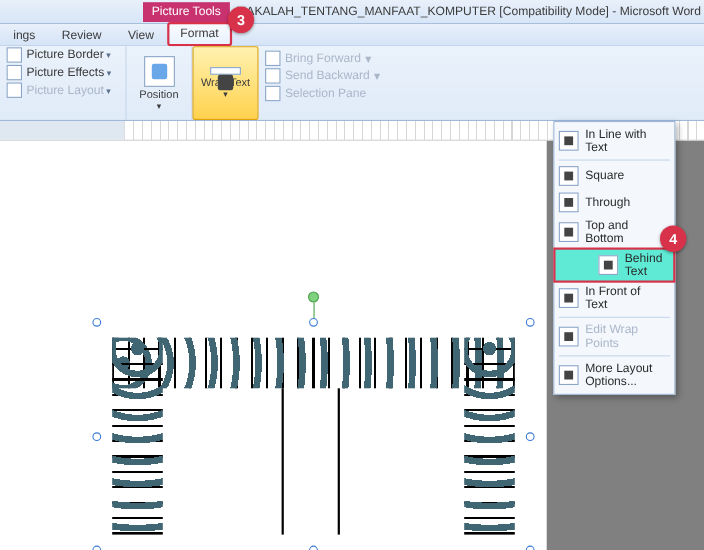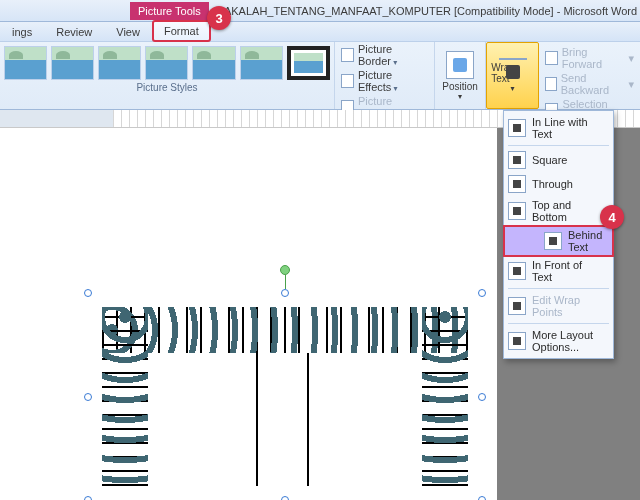--- a/index.html
+++ b/index.html
@@ -70,53 +70,41 @@
      repeating-linear-gradient(0deg, #111 0 2px, transparent 2px 14px);}
   .vline { position:absolute; top:46px; bottom:0; width:2px; background:#000; }
   .vline.a{left:42%}.vline.b{left:56%}
 
   
   .menu { position: absolute; left: 503px; top: 110px; width: 111px; background: #f4f7fc; border: 1px solid #9fb8d9; box-shadow: 2px 3px 6px rgba(0,0,0,0.3); font-size: 11px; color: #2b2b2b; padding: 2px 0; }
   .mitem { display:flex; align-items:center; gap:6px; padding: 3px 8px 3px 4px; cursor:pointer; }
   .mitem .ic { width:18px; height:18px; background:#fff; border:1px solid #8aa5c8; flex-shrink:0; position:relative; }
   .mitem .ic::after { content:""; position:absolute; left:4px; top:4px; width:8px; height:8px; background:#444; }
   .msep { height:1px; background:#c5d6ec; margin:2px 4px; }
-  .mitem.sel { outline: 2px solid #d8324b; outline-offset: -1px; background:#c4b5fd;padding-left:40px; }
+  .mitem.sel { outline: 2px solid #d8324b; outline-offset: -1px; background:#5eead4;padding-left:40px; }
   .mitem.dis { color:#aab7c9; }
 </style>
 </head>
 <body>
 
 <div class="titlebar">
   <div class="picture-tools">Picture Tools</div>
   <div class="doc-title">MAKALAH_TENTANG_MANFAAT_KOMPUTER [Compatibility Mode] - Microsoft Word</div>
 </div>
 
 <div class="tabs">
   <div class="tab">ings</div>
   <div class="tab">Review</div>
   <div class="tab">View</div>
   <div class="tab format">Format</div>
 </div>
 
 <div class="callout c3">3</div>
 
 <div class="ribbon">
-  <div class="styles-group">
-    <div class="thumbs">
-      <div class="thumb"></div>
-      <div class="thumb"></div>
-      <div class="thumb"></div>
-      <div class="thumb"></div>
-      <div class="thumb"></div>
-      <div class="thumb"></div>
-      <div class="thumb framed"></div>
-    </div>
-    <div class="group-label">Picture Styles</div>
-  </div>
   <div class="mid-col">
     <div class="mid-row">
         <span class="sq"></span>
         <span class="tiny-arrow">Picture Border</span>
       </div>
     <div class="mid-row">
         <span class="sq"></span>
         <span class="tiny-arrow">Picture Effects</span>
       </div>
     <div class="mid-row disabled">

